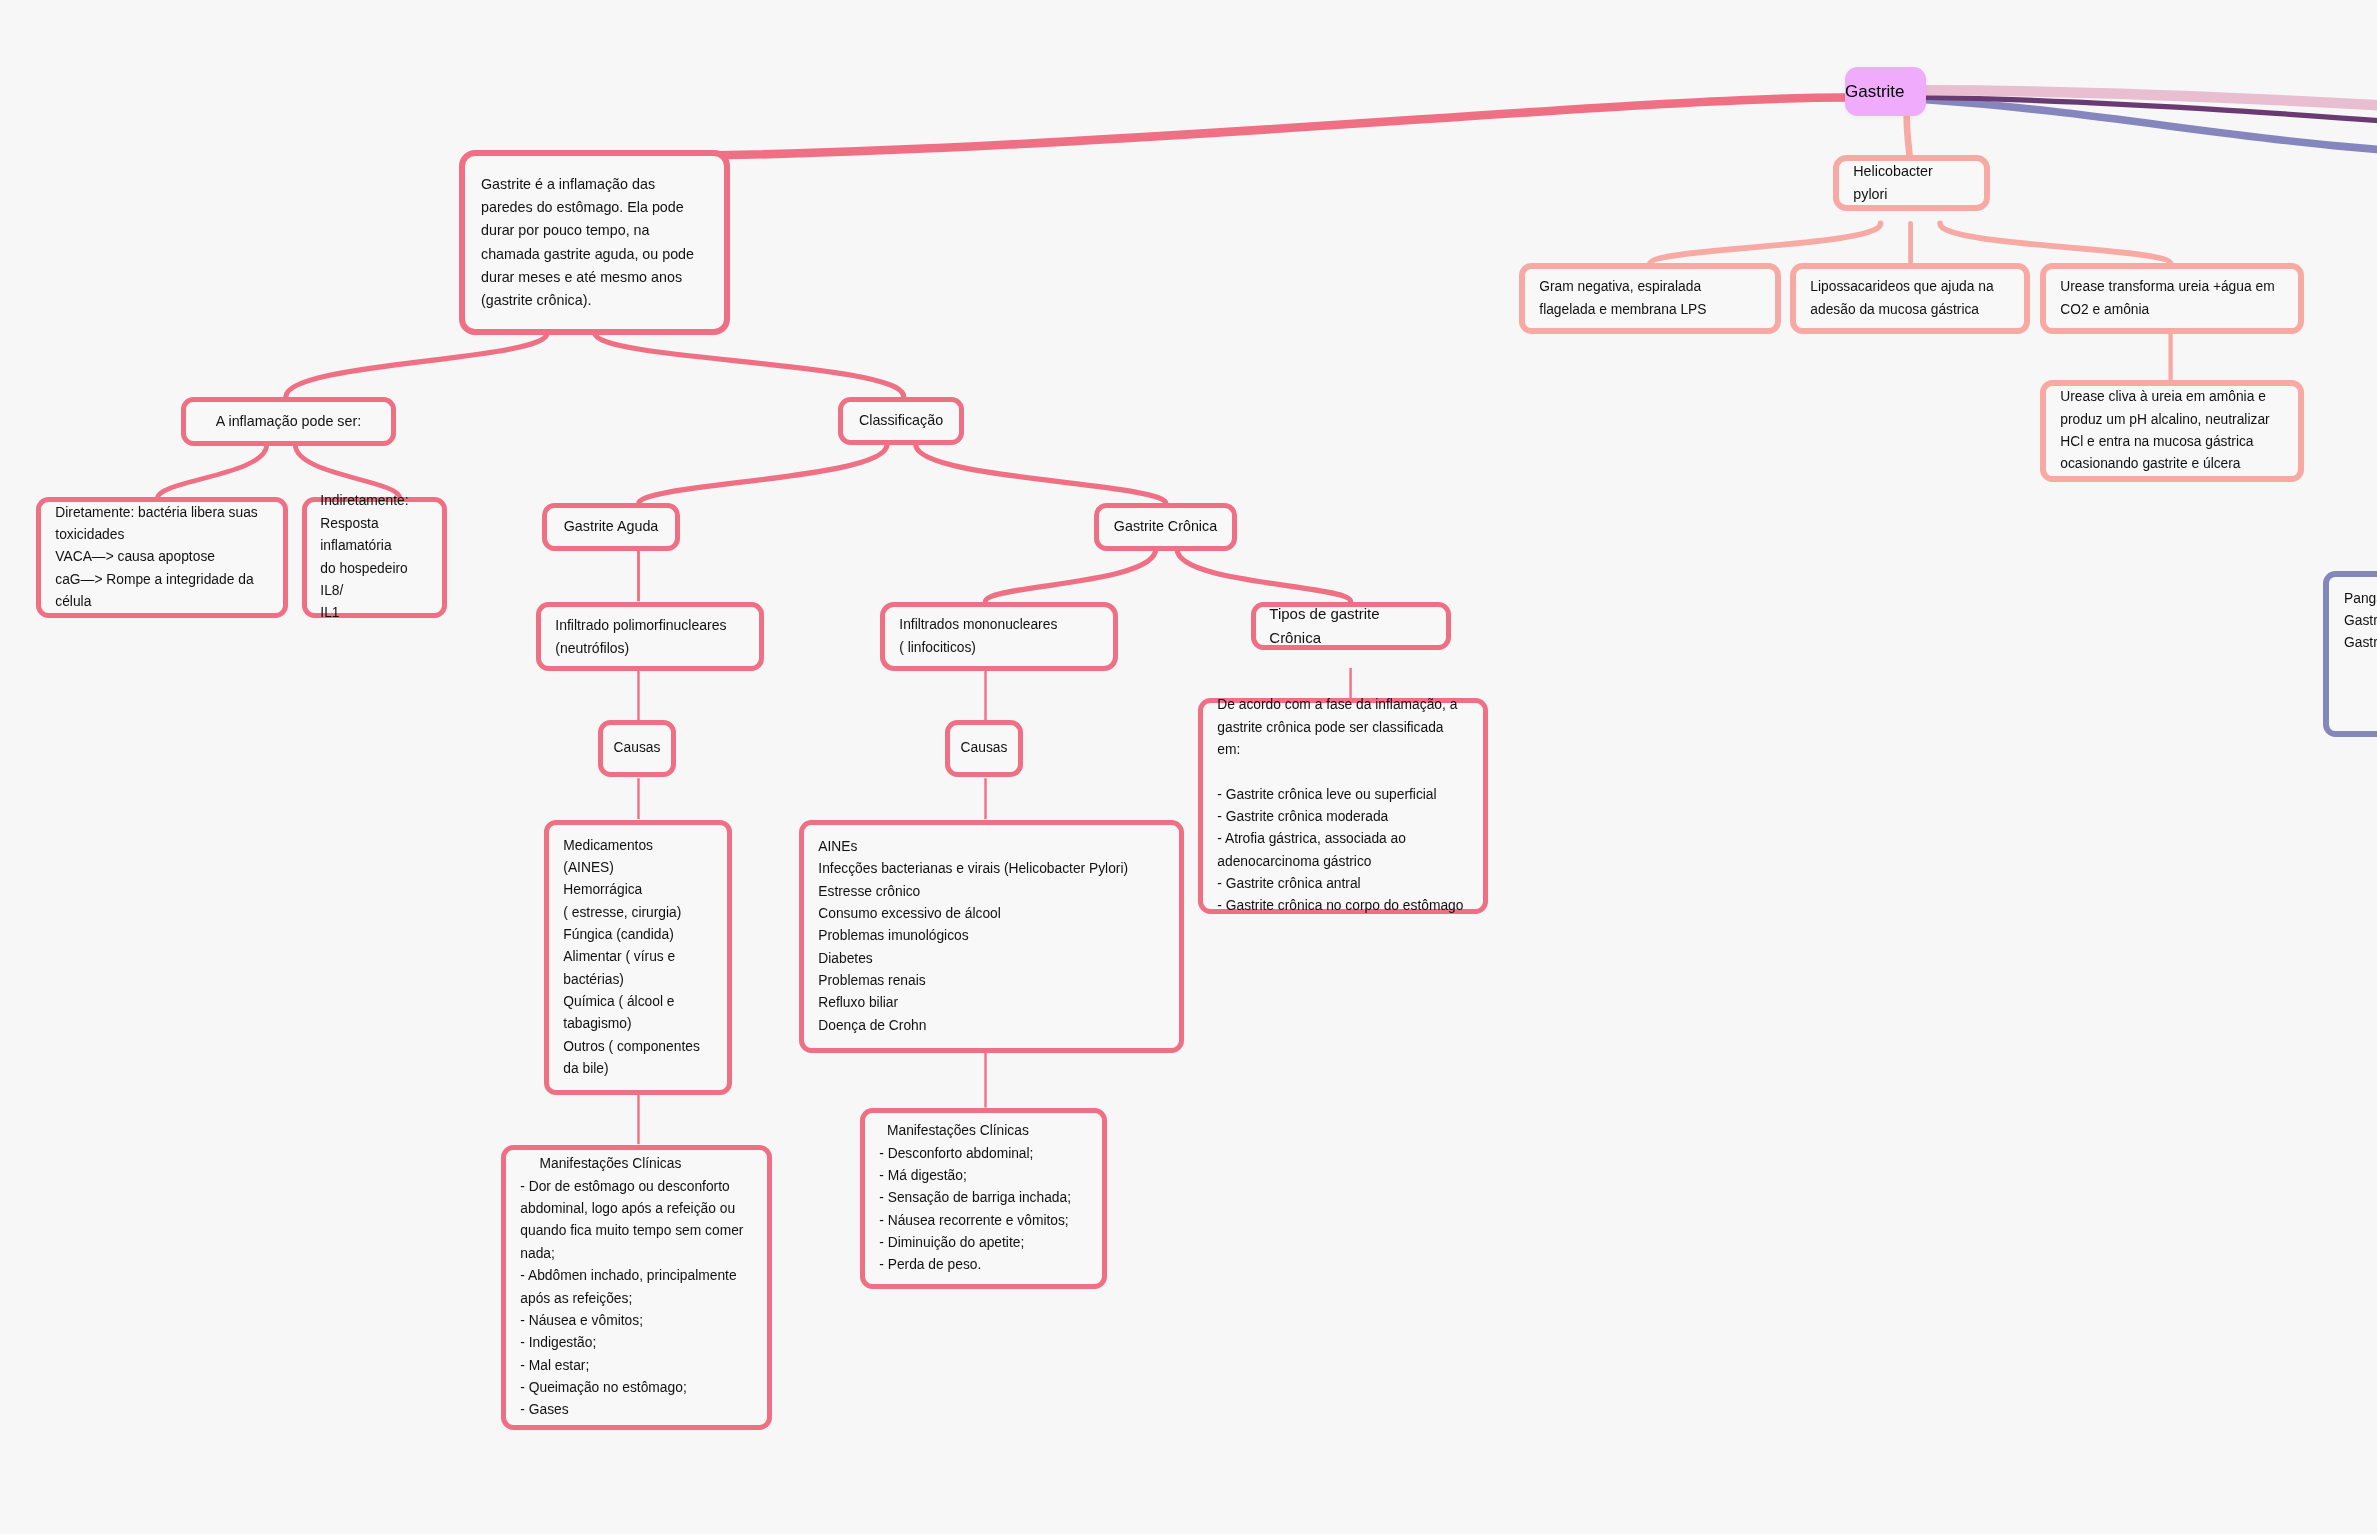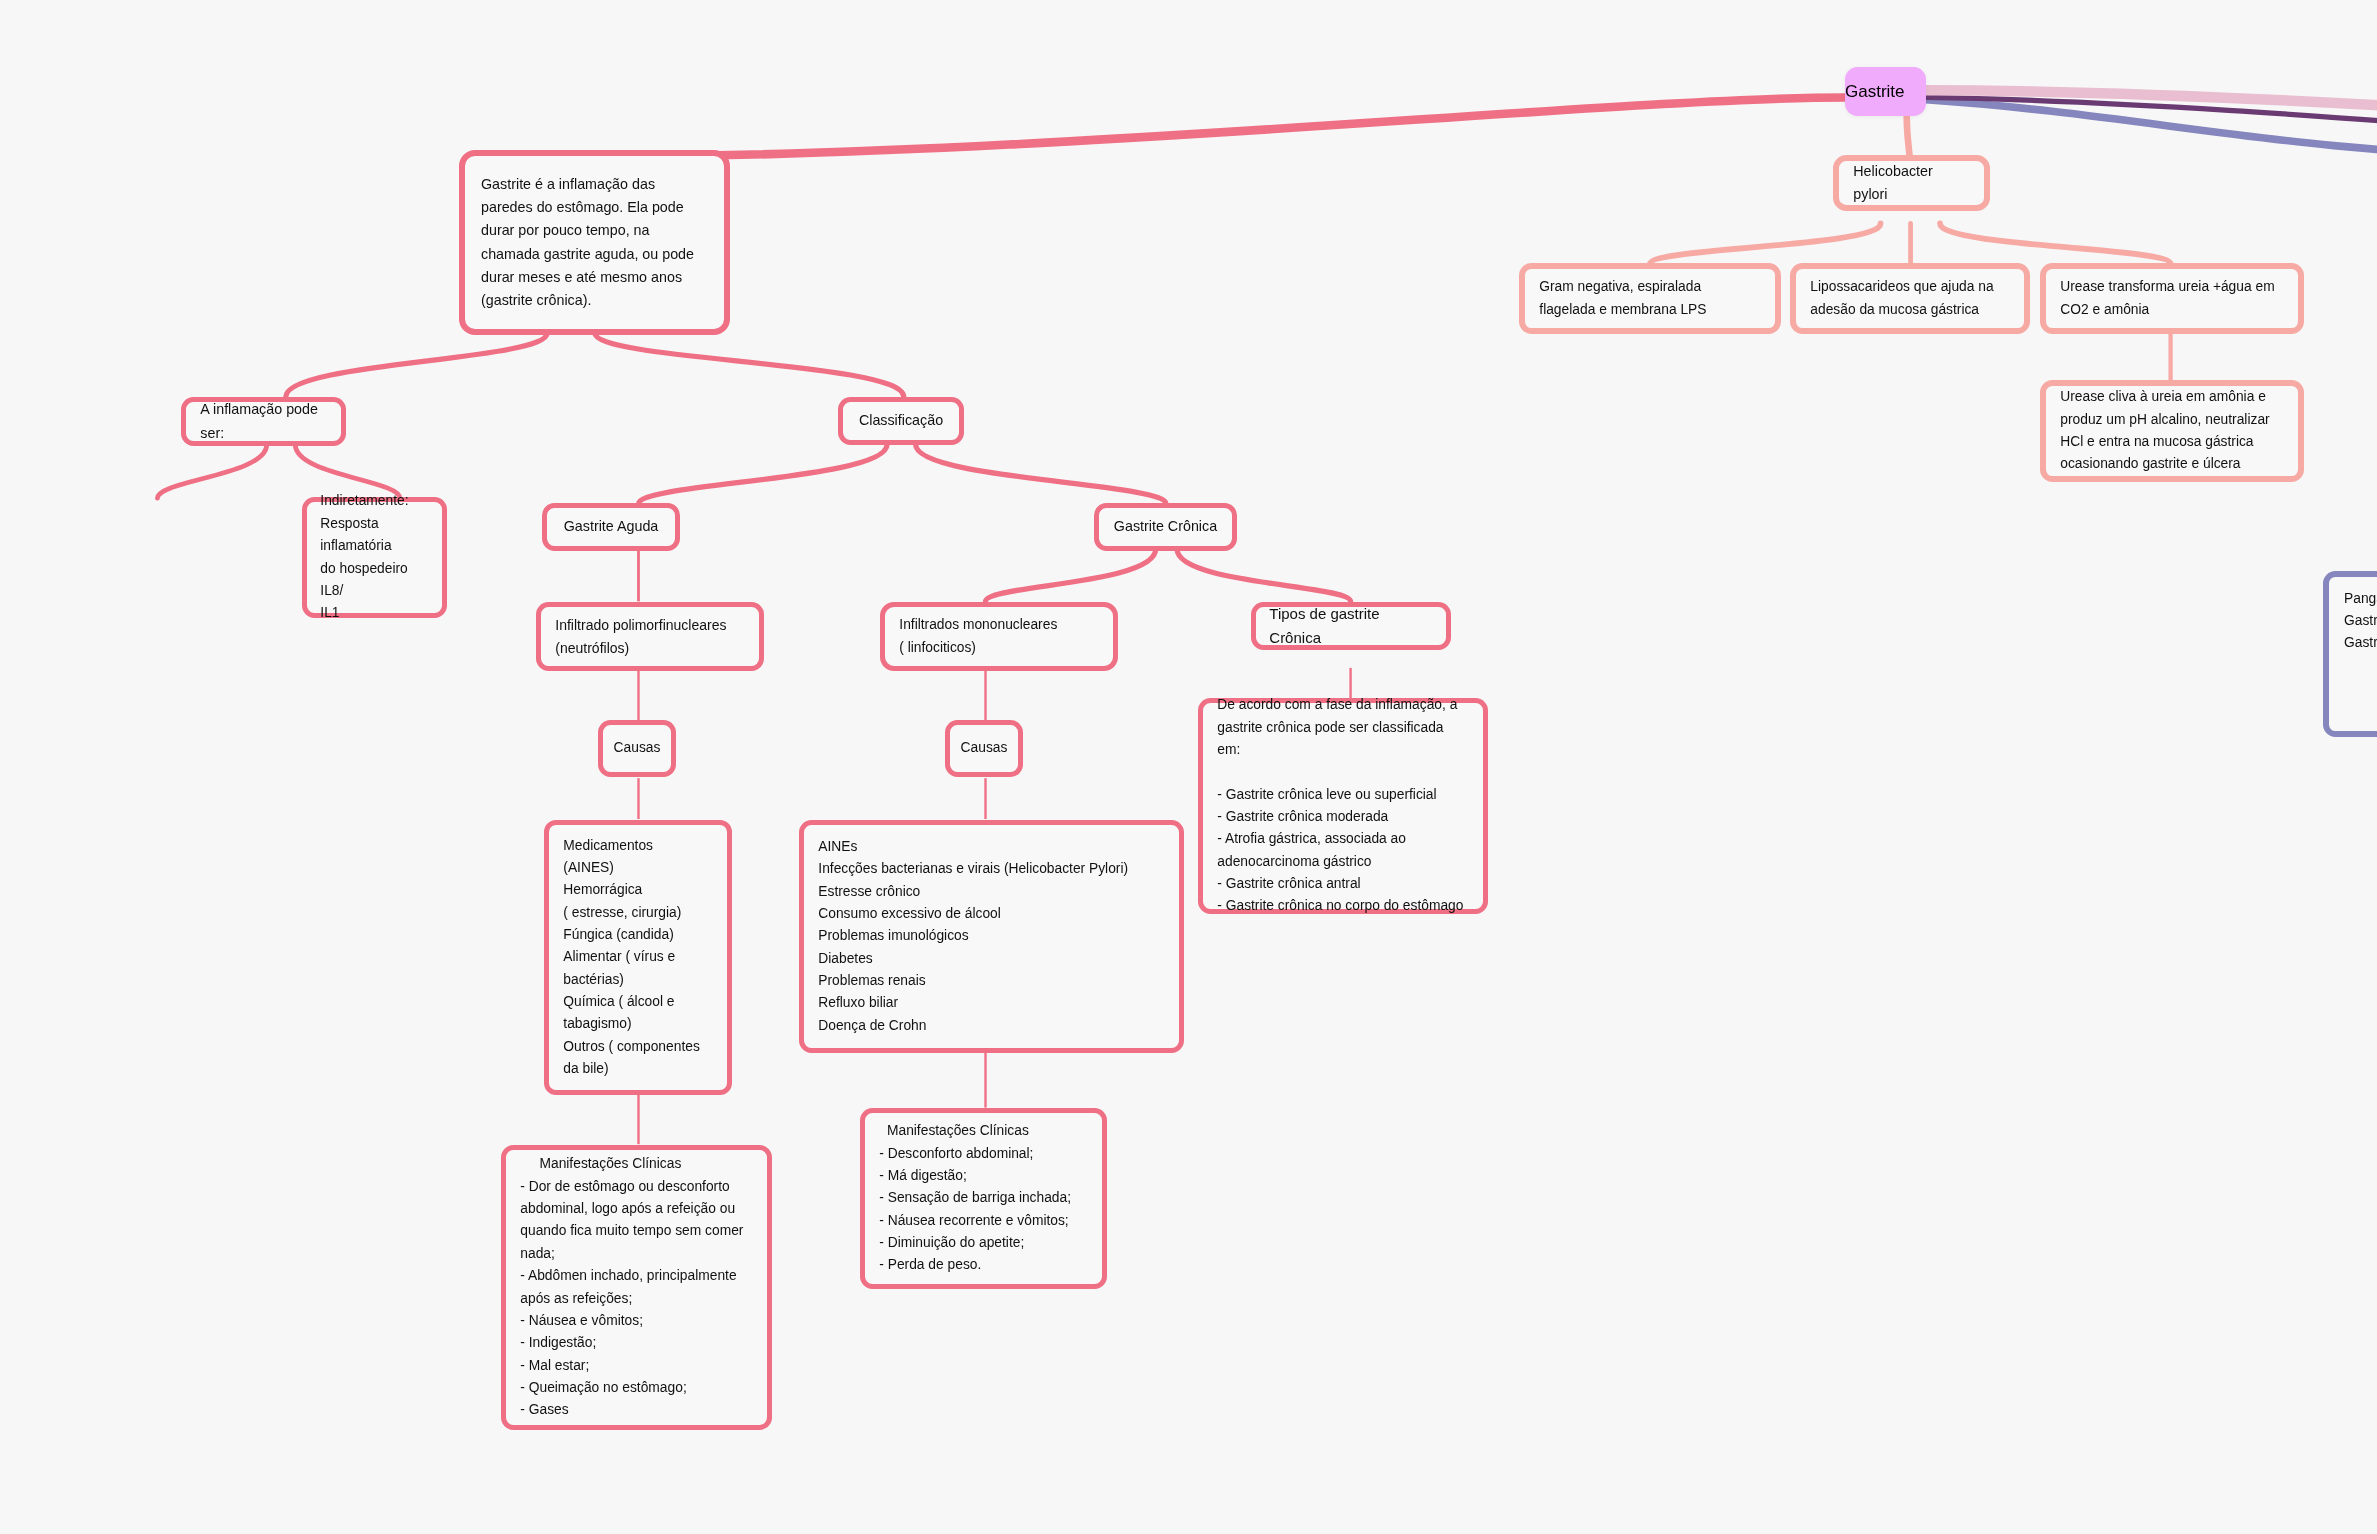--- a/index.html
+++ b/index.html
@@ -110,24 +110,31 @@
 
   <div class="node c-rose" style="left:459px;top:150px;width:271px;height:185px;border-width:6.2px;border-radius:16px;padding:15px 16px;">
     <span class="txt" style="font-size:14.3px;">Gastrite é a inflamação das
 paredes do estômago. Ela pode
 durar por pouco tempo, na
 chamada gastrite aguda, ou pode
 durar meses e até mesmo anos
 (gastrite crônica).</span>
   </div>
 
-  <div class="node c-rose" style="left:181px;top:397px;width:165px;height:49px;border-width:5.7px;border-radius:12.4px;padding:0 14.3px;align-items:center;">
+  <div class="node c-rose" style="left:181px;top:397px;width:215px;height:49px;border-width:5.7px;border-radius:12.4px;padding:0 14.3px;align-items:center;">
     <span class="txt" style="font-size:14.3px;">A inflamação pode ser:</span>
   </div>
 
+  <div class="node c-rose" style="left:36px;top:497px;width:252px;height:121px;border-width:5.7px;border-radius:12.4px;padding:10.5px 14.3px;">
+    <span class="txt" style="font-size:13.8px;">Diretamente: bactéria libera suas
+toxicidades
+VACA—&gt; causa apoptose
+caG—&gt; Rompe a integridade da
+célula</span>
+  </div>
 
   <div class="node c-rose" style="left:302px;top:497px;width:145px;height:121px;border-width:5.7px;border-radius:12.4px;padding:10.5px 13.3px;">
     <span class="txt" style="font-size:13.8px;">Indiretamente:
 Resposta inflamatória
 do hospedeiro IL8/
 IL1</span>
   </div>
 
   <div class="node c-rose" style="left:838px;top:397px;width:126px;height:48px;border-width:5.7px;border-radius:12.4px;padding:0 11.4px;align-items:center;">
     <span class="txt" style="font-size:14.3px;">Classificação</span>

